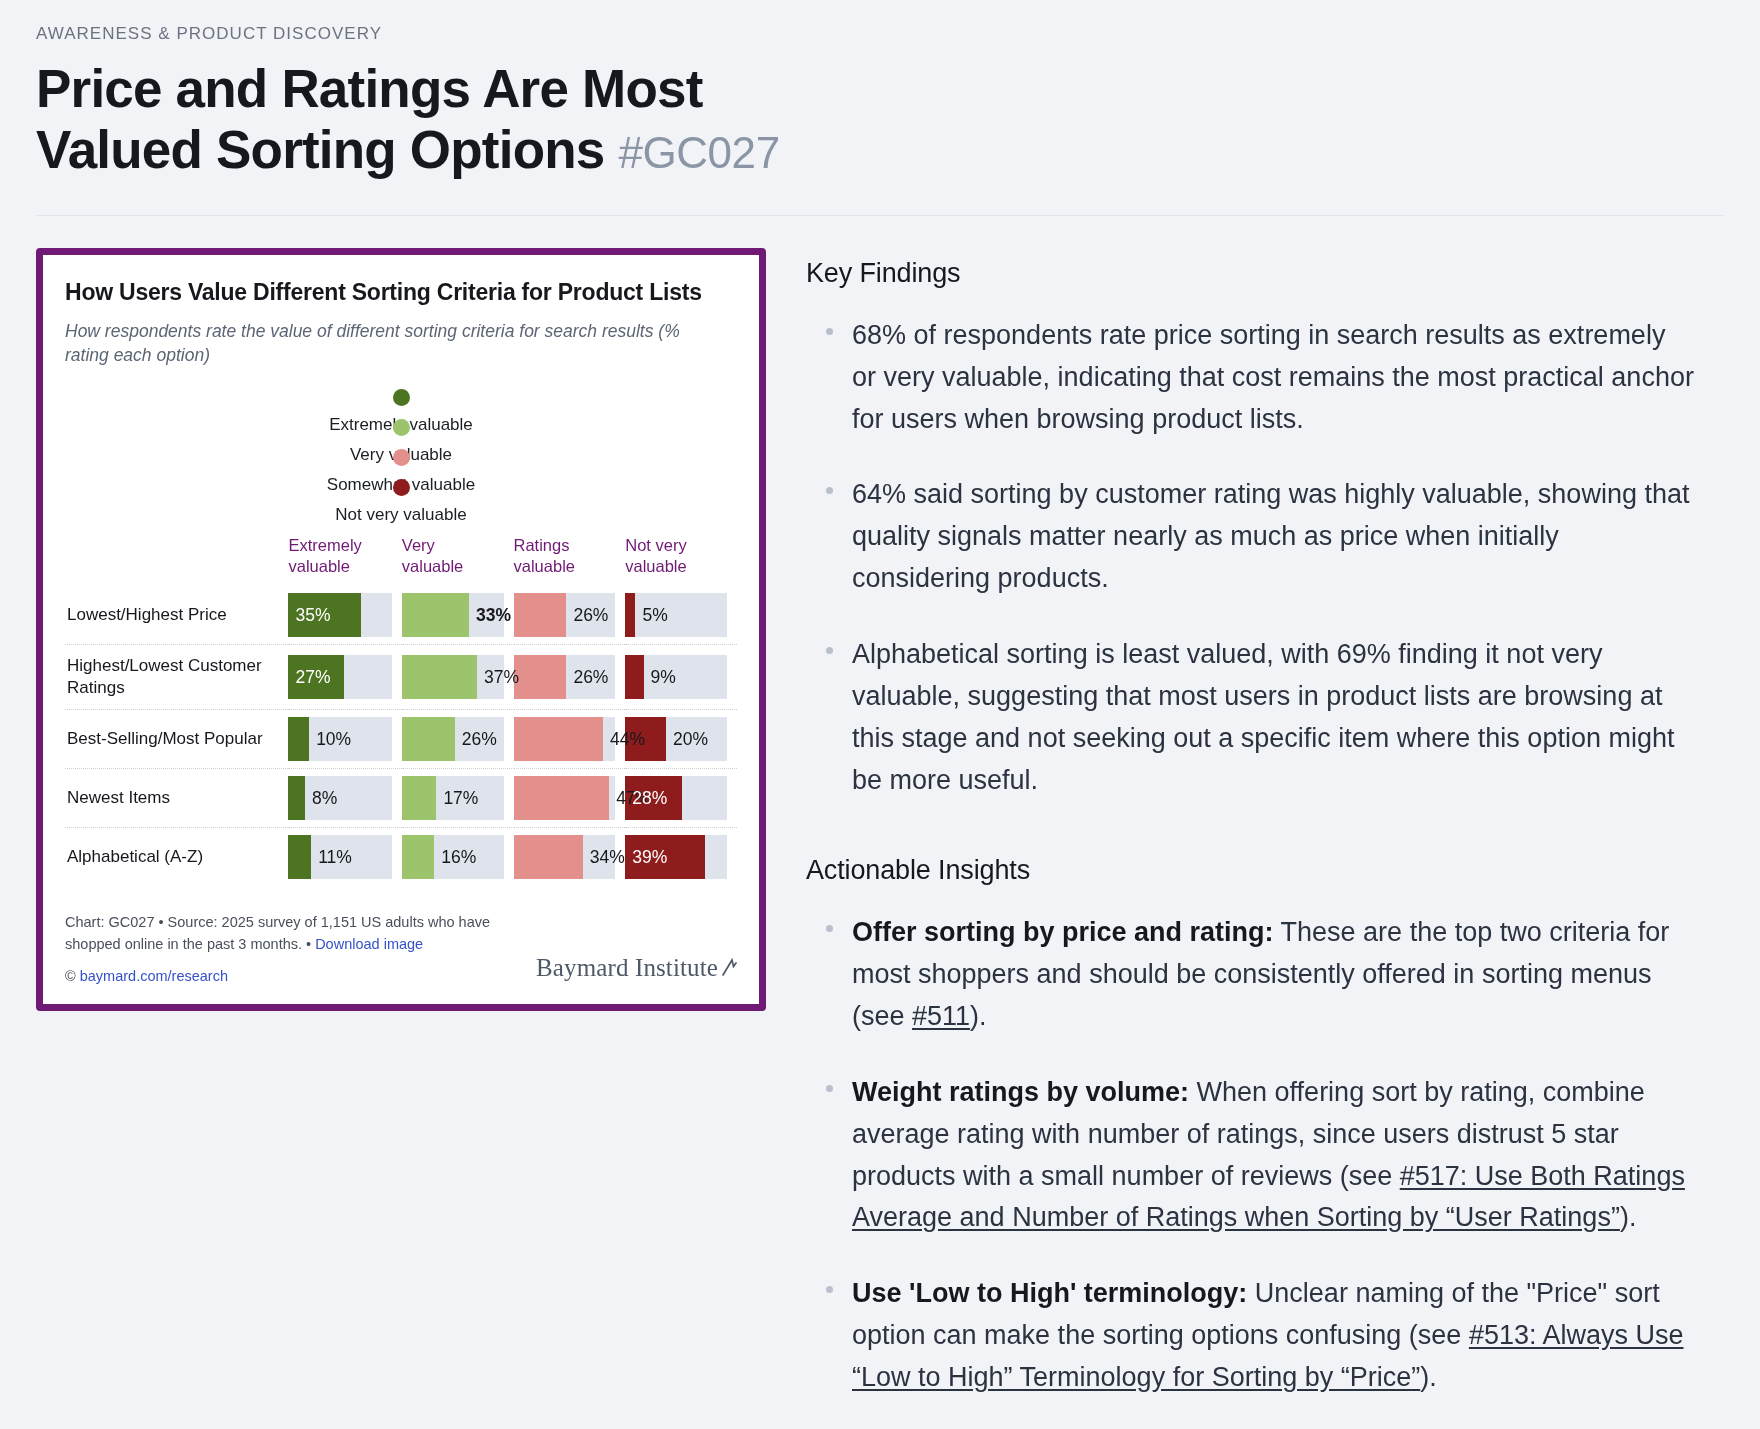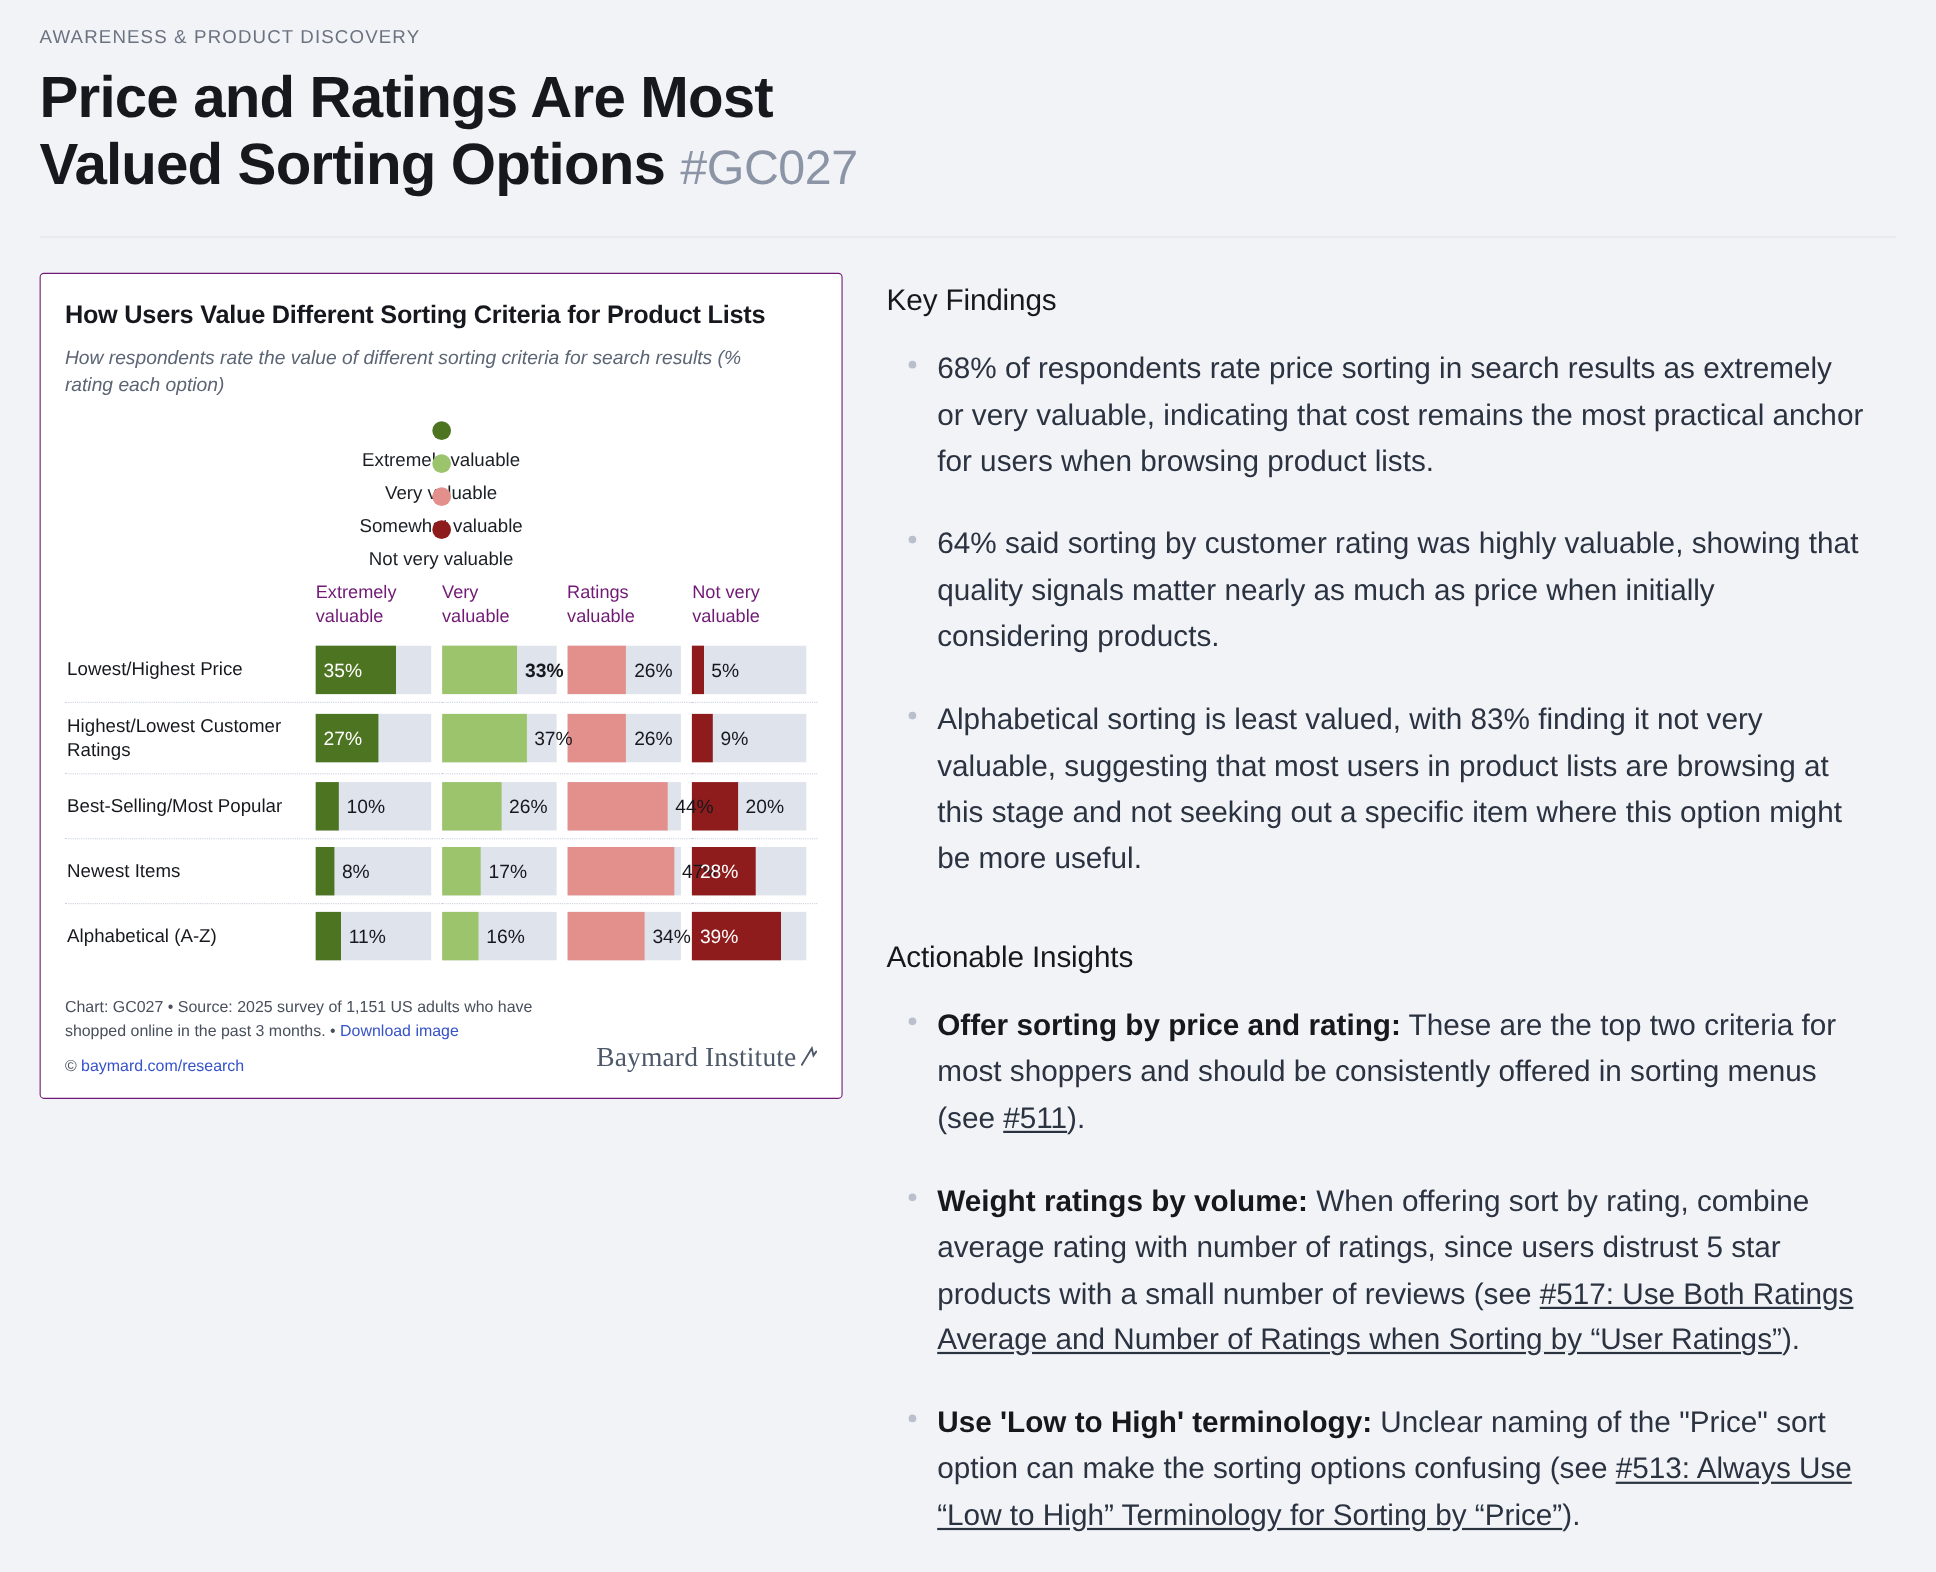--- a/index.html
+++ b/index.html
@@ -56,21 +56,21 @@
     gap: 40px;
     margin-top: 32px;
     align-items: flex-start;
   }
   .left-col { width: 730px; flex: 0 0 730px; }
   .right-col { flex: 1 1 auto; padding-top: 10px; padding-right: 30px; }
 
   
   .chart-card {
     background: #ffffff;
-    border: 1px solid #701a75;
+    border: 7px solid #701a75;
     border-radius: 4px;
     padding: 24px 22px 20px 22px;
   }
   .chart-title {
     font-size: 23px;
     font-weight: 700;
     color: #16181d;
     letter-spacing: -0.01em;
     margin: 0 0 14px 0;
   }
@@ -454,21 +454,21 @@
           </div>
         </div>
       </div>
     </div>
 
     <div class="right-col">
       <h2 class="section-title">Key Findings</h2>
       <ul class="findings" id="key-findings-list">
           <li>68% of respondents rate price sorting in search results as extremely or very valuable, indicating that cost remains the most practical anchor for users when browsing product lists.</li>
           <li>64% said sorting by customer rating was highly valuable, showing that quality signals matter nearly as much as price when initially considering products.</li>
-          <li>Alphabetical sorting is least valued, with 83% finding it not very valuable, suggesting that most users in product lists are browsing at this stage and not seeking out a specific item where this option might be more useful.</li>
+          <li>Alphabetical sorting is least valued, with 69% finding it not very valuable, suggesting that most users in product lists are browsing at this stage and not seeking out a specific item where this option might be more useful.</li>
         </ul>
 
       <h2 class="section-title second">Actionable Insights</h2>
       <ul class="findings" id="actionable-insights-list">
           <li><span class="lead">Offer sorting by price and rating:</span><span> These are the top two criteria for most shoppers and should be consistently offered in sorting menus (see </span><a class="inline-link" href="#">#511</a><span>).</span></li>
           <li><span class="lead">Weight ratings by volume:</span><span> When offering sort by rating, combine average rating with number of ratings, since users distrust 5 star products with a small number of reviews (see </span><a class="inline-link" href="#">#517: Use Both Ratings Average and Number of Ratings when Sorting by “User Ratings”</a><span>).</span></li>
           <li><span class="lead">Use 'Low to High' terminology:</span><span> Unclear naming of the "Price" sort option can make the sorting options confusing (see </span><a class="inline-link" href="#">#513: Always Use “Low to High” Terminology for Sorting by “Price”</a><span>).</span></li>
         </ul>
     </div>
 

